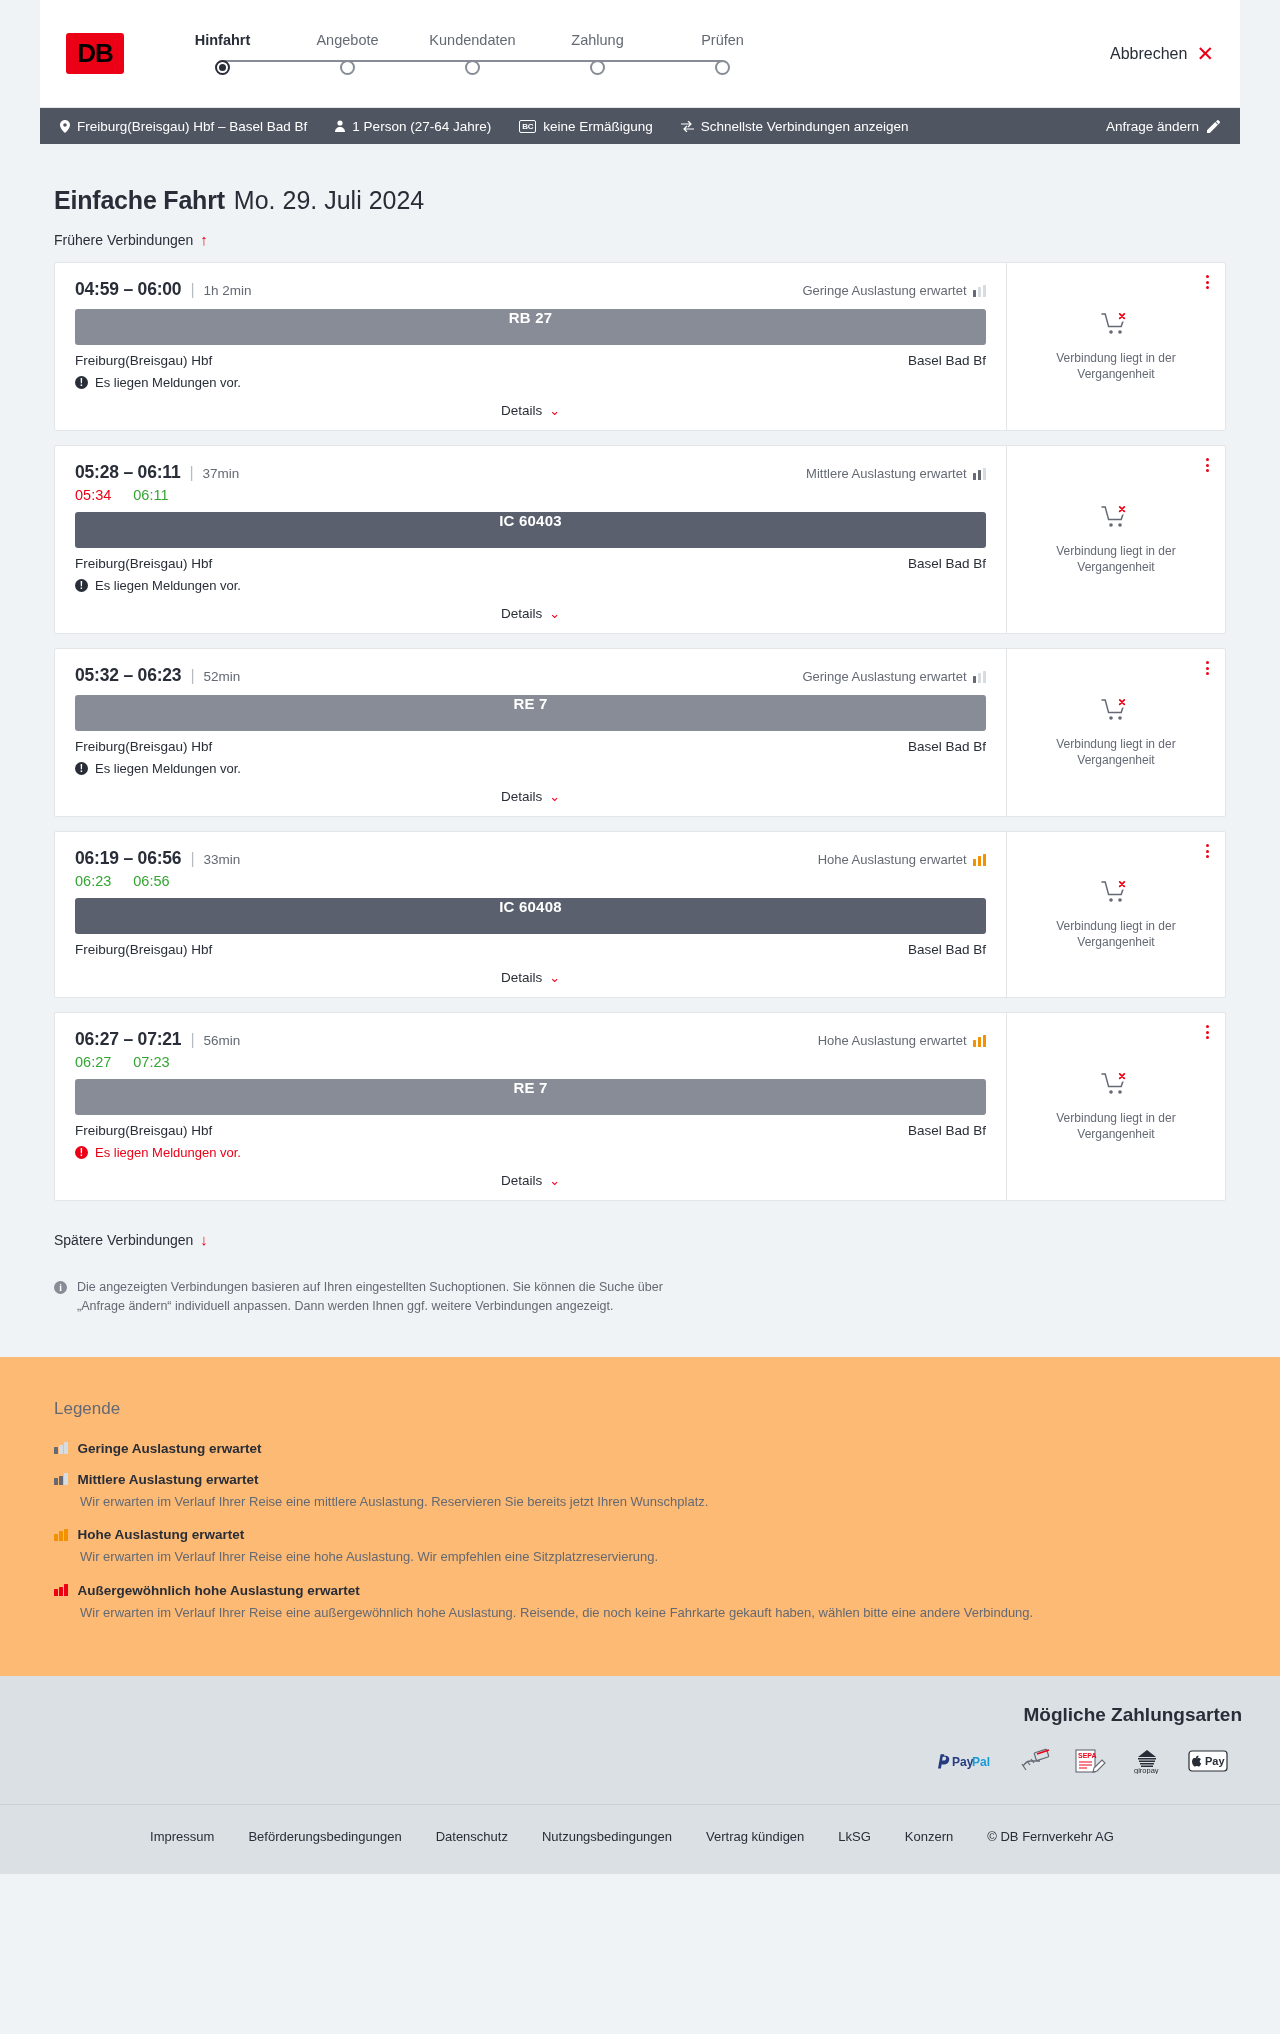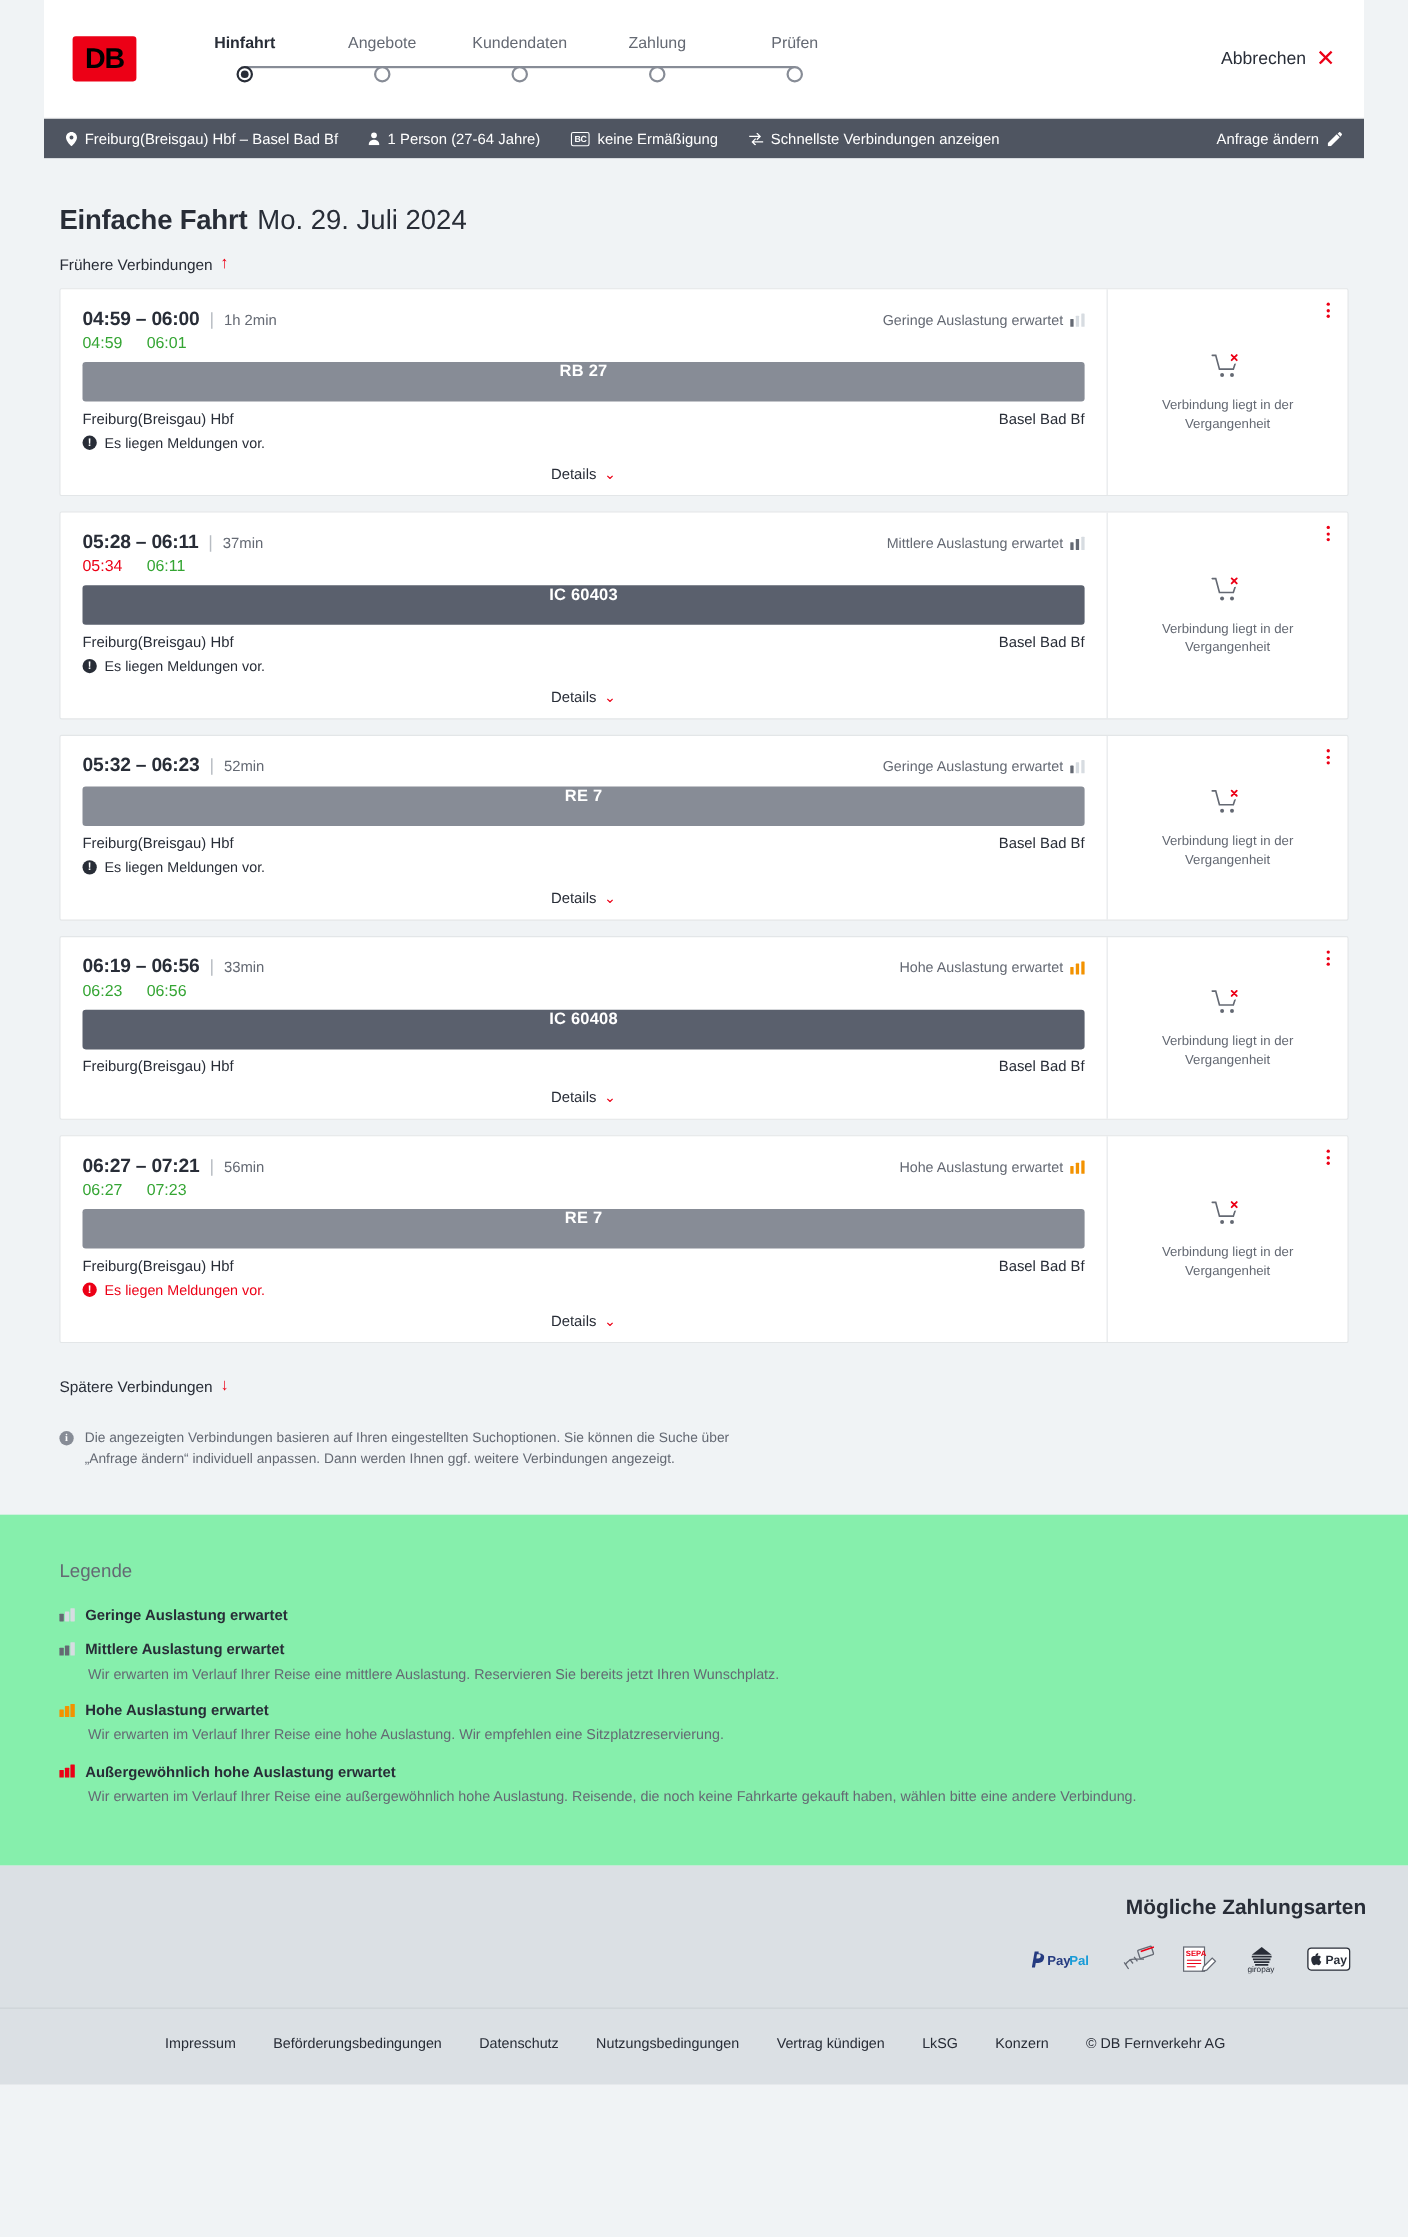--- a/index.html
+++ b/index.html
@@ -132,21 +132,21 @@
   
   .info-note { display: flex; gap: 10px; padding: 16px 14px 0 14px; max-width: 680px;}
   .info-ic {
     width: 13px; height: 13px; border-radius: 50%; background: #878c96; color:#fff;
     font-size: 9.5px; font-weight: 700; display: inline-flex; align-items:center; justify-content:center;
     flex:none; margin-top: 3px; font-family: "Liberation Serif", serif;
   }
   .info-txt { font-size: 12.5px; color: #646973; line-height: 1.55; }
 
   
-  .legend-sec { background: #86efac; padding: 42px 68px 38px 54px; margin-top: 40px;}
+  .legend-sec { background: #fdba74; padding: 42px 68px 38px 54px; margin-top: 40px;}
   .legend-title { font-size: 17px; color: #646973; margin-bottom: 22px; }
   .leg-item { margin-bottom: 16px; }
   .leg-head { display: flex; align-items: center; gap: 10px; font-size: 13.5px; font-weight: 700; color: #282d37;}
   .leg-desc { font-size: 13px; color: #646973; margin-left: 26px; margin-top: 5px; line-height: 1.5;}
   .bars.vhigh i { background: #ec0016; }
 
   
   .pay-sec { background: #dbe0e4; padding: 28px 38px 26px 54px; }
   .pay-title { text-align: right; font-size: 19px; font-weight: 700; color: #282d37; }
   .pay-icons { display: flex; justify-content: flex-end; align-items: center; gap: 24px; margin-top: 22px; padding-right: 14px;}
@@ -263,24 +263,20 @@
               <span class="dur">1h 2min</span>
               <span class="occ">
                 <span>Geringe Auslastung erwartet</span>
                 <span class="bars low">
                   <i class="b1"></i>
                   <i class="b2"></i>
                   <i class="b3"></i>
                 </span>
               </span>
             </div>
-            <div class="row2">
-              <span class="t-green">04:59</span>
-              <span class="t-green">06:01</span>
-            </div>
             <div class="train-bar rb">
               <span>RB 27</span>
             </div>
             <div class="row3">
               <span>Freiburg(Breisgau) Hbf</span>
               <span class="to">Basel Bad Bf</span>
             </div>
             <div class="msg">
               <span class="excl">!</span>
               <span>Es liegen Meldungen vor.</span>

